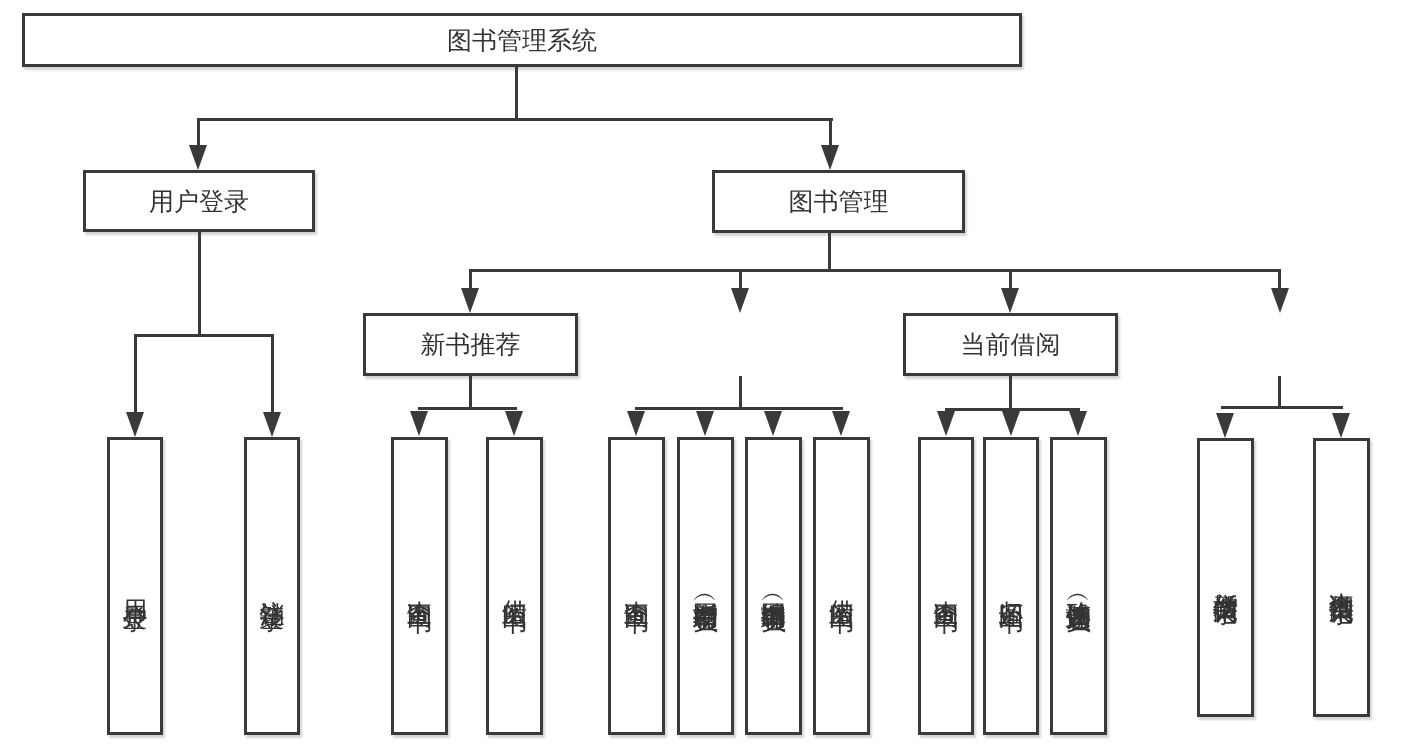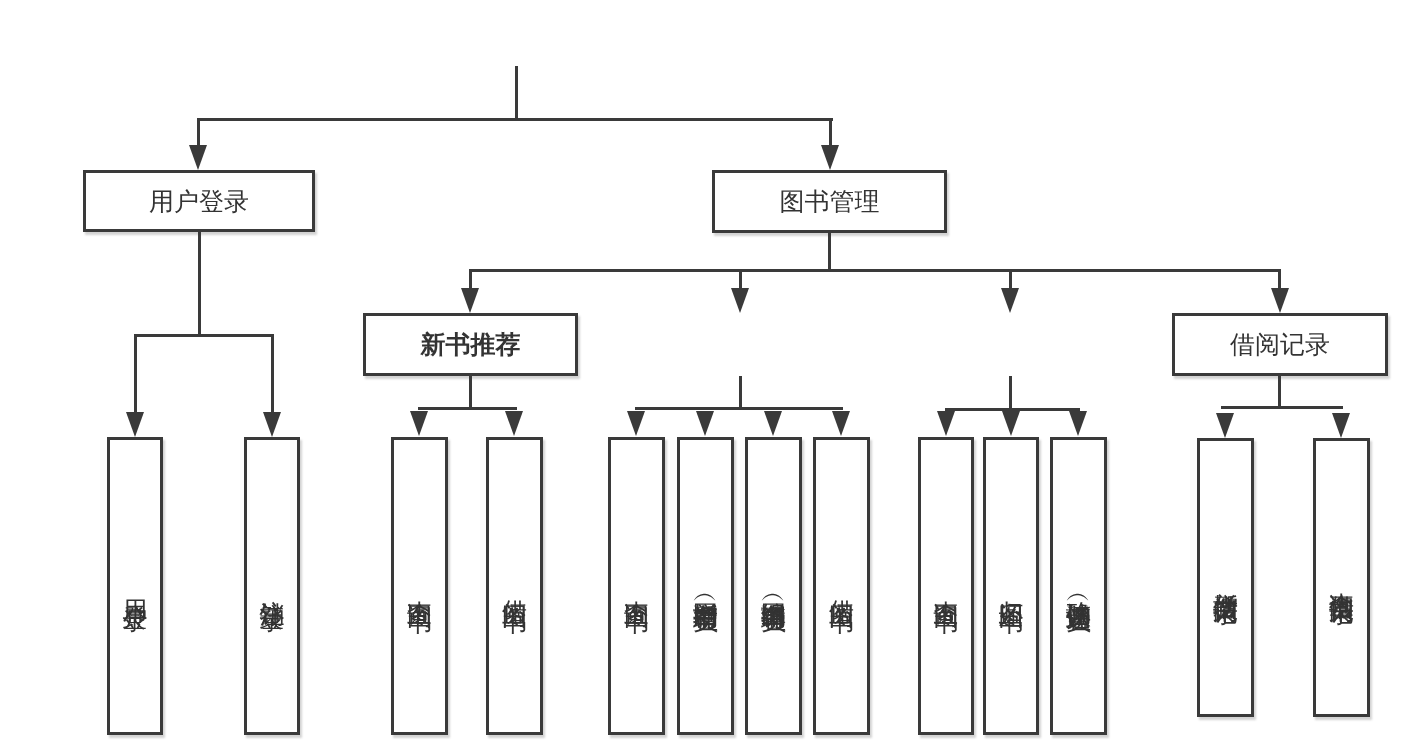--- a/index.html
+++ b/index.html
@@ -34,30 +34,31 @@
     font-size:17px;letter-spacing:0.5px;color:#969696;
     text-shadow:1px 1px 0 rgba(205,92,92,0.35);
     white-space:nowrap;
   }
 </style>
 </head>
 <body>
 
 <div id="canvas">
 
+  <div class="node" style="left:22px;top:13px;width:1000px;height:54px;">图书管理系统</div>
 
   <div class="node" style="left:83px;top:170px;width:232px;height:62px;">用户登录</div>
 
-  <div class="node" style="left:712px;top:170px;width:235px;height:63px;">图书管理</div>
+  <div class="node" style="left:712px;top:170px;width:253px;height:63px;">图书管理</div>
 
-  <div class="node" style="left:363px;top:313px;width:215px;height:63px;font-weight:bold;">新书推荐</div>
+  <div class="node" style="left:363px;top:313px;width:215px;height:63px;">新书推荐</div>
 
 
+  <div class="node" style="left:903px;top:313px;width:215px;height:63px;">当前借阅</div>
 
-  <div class="node" style="left:1172px;top:313px;width:216px;height:63px;">借阅记录</div>
 
   <div class="node v" style="left:107px;top:437px;width:56px;height:298px;">用户登录</div>
 
   <div class="node v" style="left:244px;top:437px;width:56px;height:298px;">注销登录</div>
 
   <div class="node v" style="left:391px;top:437px;width:57px;height:298px;">查询图书</div>
 
   <div class="node v" style="left:486px;top:437px;width:57px;height:298px;">借阅图书</div>
 
   <div class="node v" style="left:608px;top:437px;width:57px;height:298px;">查询图书</div>

